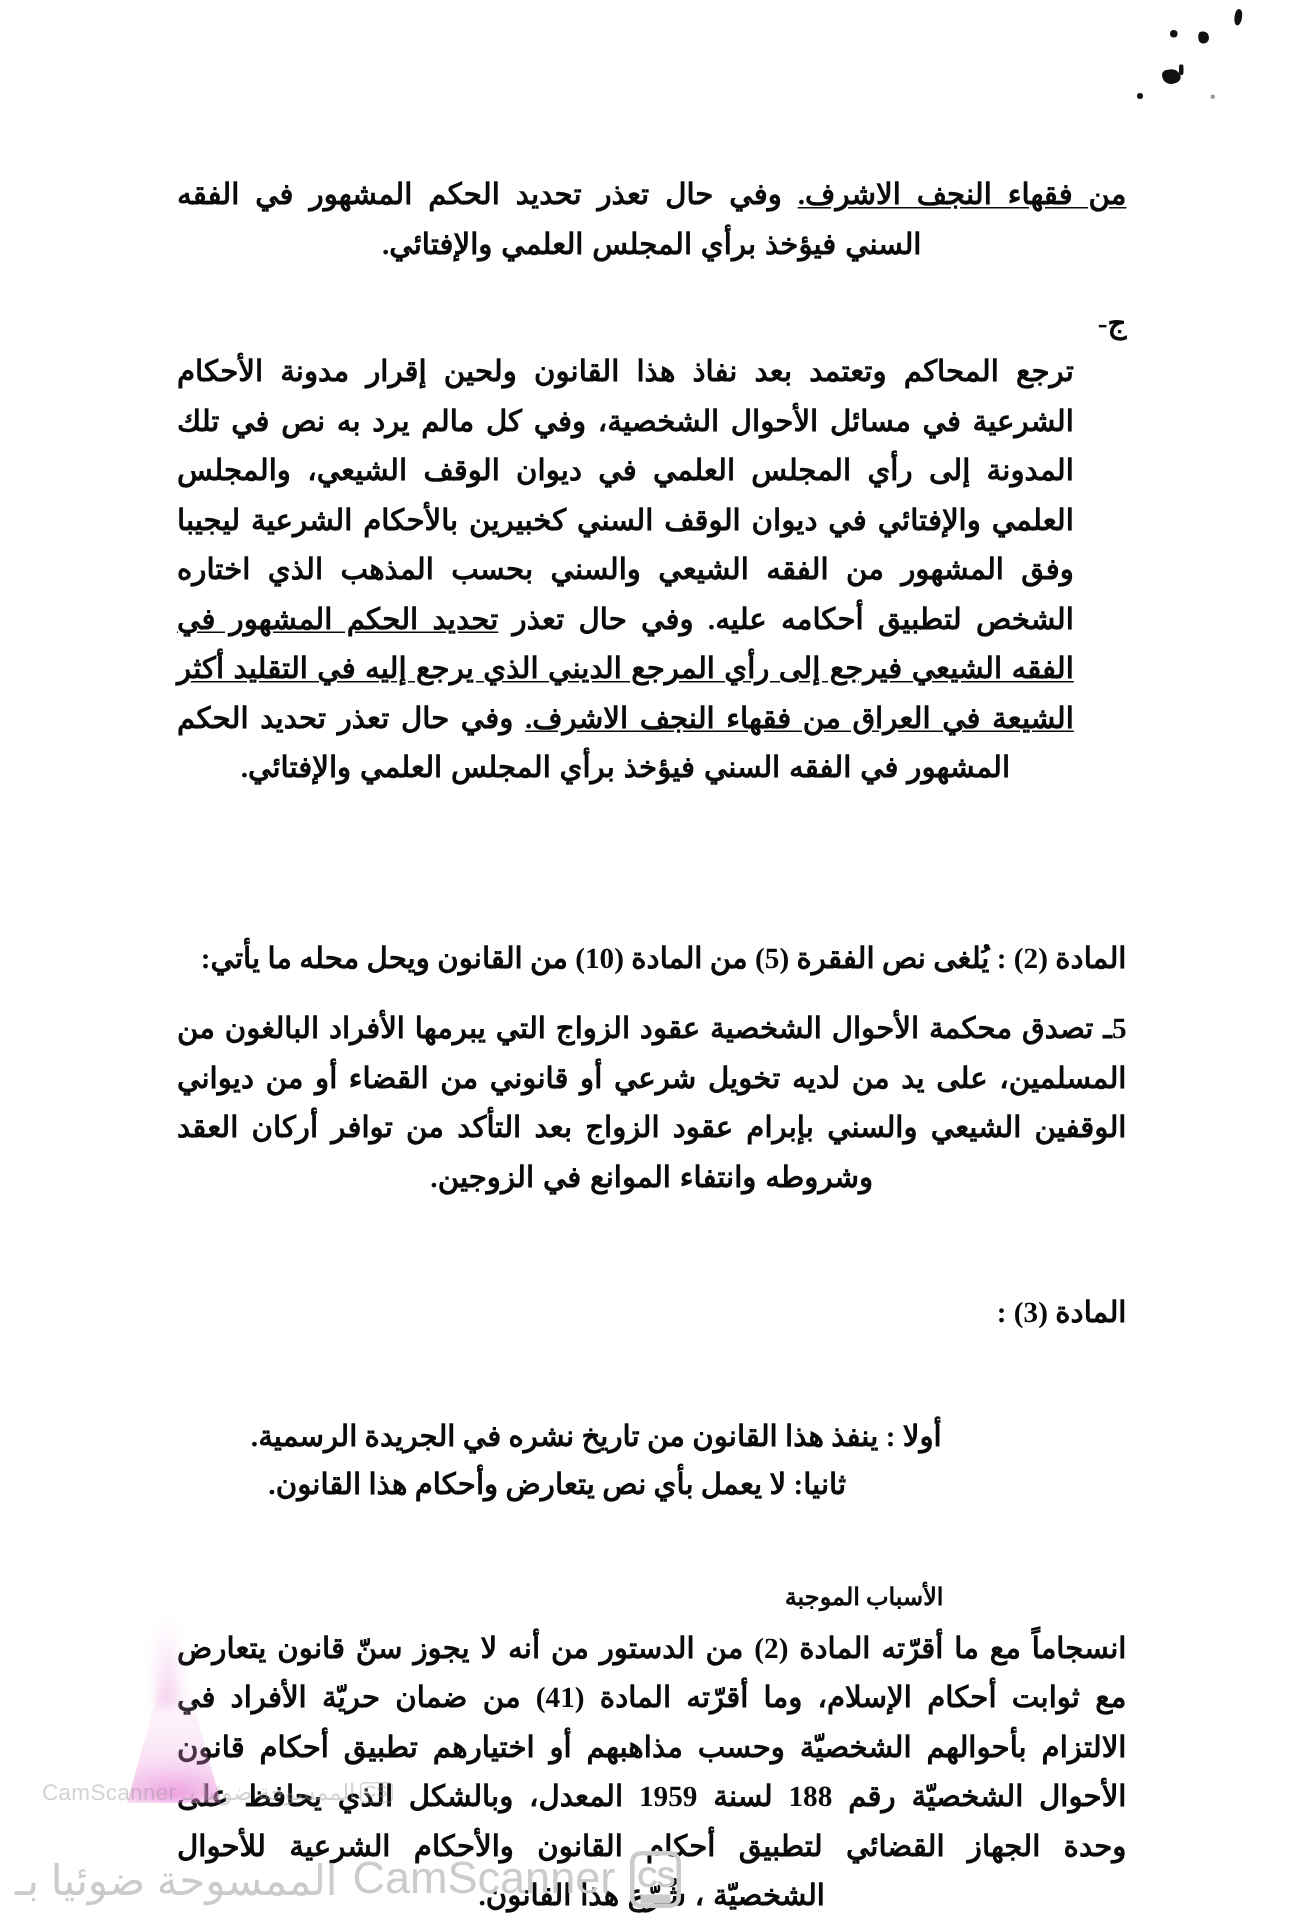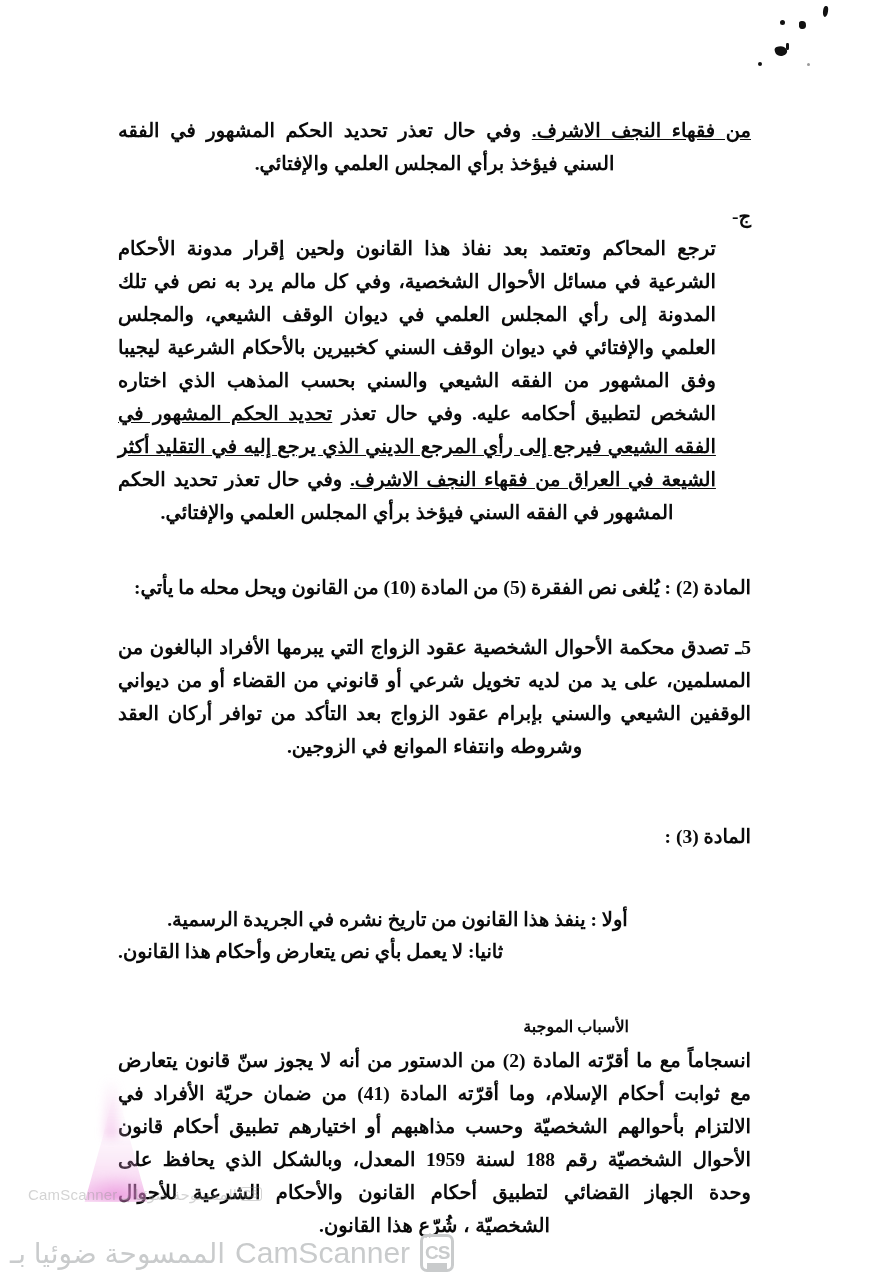--- a/index.html
+++ b/index.html
@@ -76,34 +76,34 @@
   }
 
   .heading-line {
     direction: rtl;
     text-align: right;
     font-weight: 700;
     font-size: 19.5px;
     line-height: 31px;
   }
 
-  .art2-head { margin-top: 24px; }
-  .clause5   { margin-top: 28px; }
+  .art2-head { margin-top: 76px; }
+  .clause5   { margin-top: 15px; }
   .art3-head { margin-top: 58px; padding-right: 0; }
   .art3-head .inner { display: inline-block; }
 
   .ordinals {
     margin-top: 52px;
     direction: rtl;
     font-weight: 700;
     font-size: 19.5px;
     line-height: 32px;
   }
   .ordinals .l1 { text-align: center; padding-right: 74px; }
-  .ordinals .l2 { text-align: left; padding-right: 126px; }
+  .ordinals .l2 { text-align: center; padding-right: 126px; }
 
   .reasons-head {
     margin-top: 44px;
     direction: rtl;
     text-align: right;
     padding-right: 122px;
     font-weight: 700;
     font-size: 16px;
     line-height: 30px;
   }

